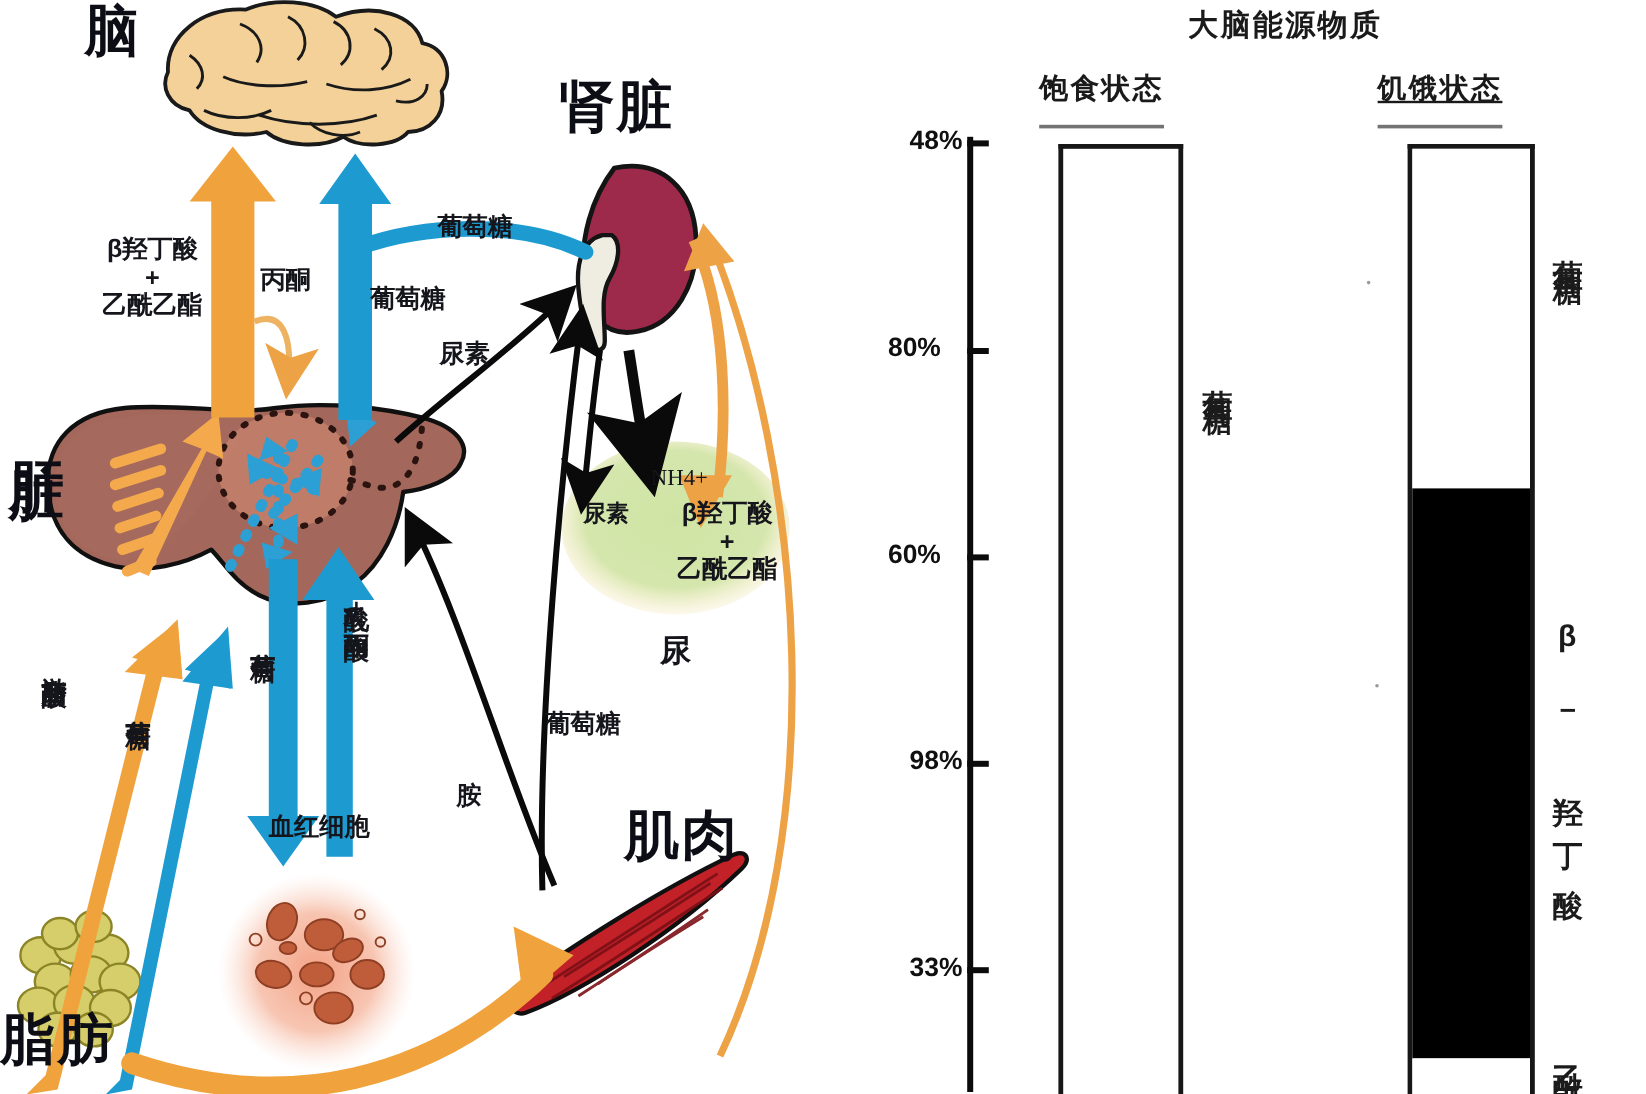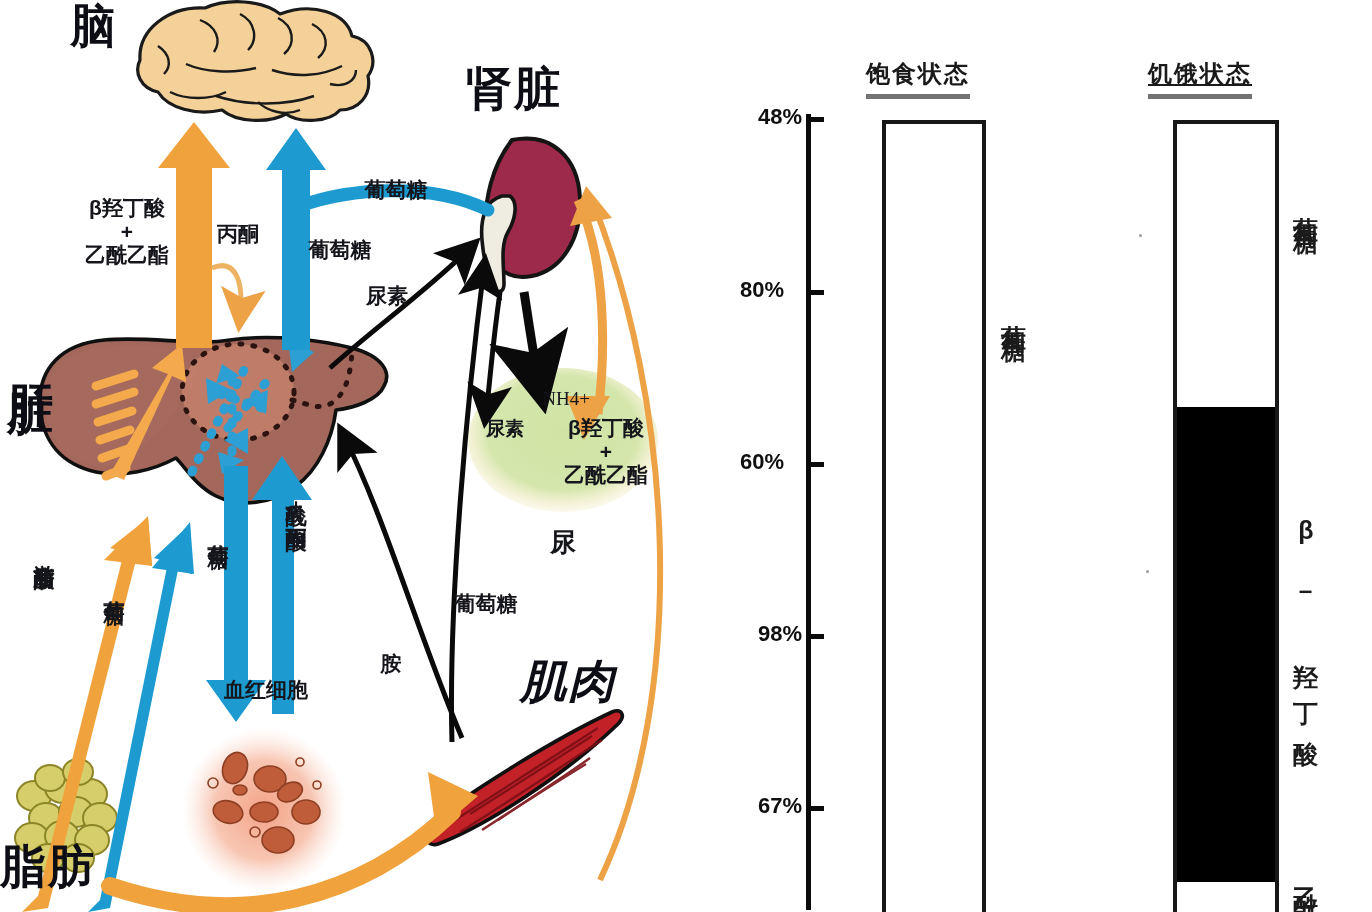--- a/index.html
+++ b/index.html
@@ -27,21 +27,21 @@
   .lbl-sm { font-size: 19px; font-weight: 600; color:#15151c; line-height:1.12; text-align:right; }
   .lbl-v {
     writing-mode: vertical-rl; text-orientation: upright;
     font-size: 21px; font-weight: 600; color:#15151c; letter-spacing:1px;
   }
 
   
   .chart-title { font-size: 25px; font-weight:600; color:#1a1a1a; letter-spacing:2px; }
   .col-head {
     font-size: 24px; font-weight:600; color:#1a1a1a; letter-spacing:2px;
-    border-bottom: 5px solid #737373; padding-bottom:4px;
+    border-bottom: 3px solid #737373; padding-bottom:14px;
   }
   .tick-label { font-size: 22px; font-weight: 800; color:#101010; font-family:"Liberation Sans",sans-serif; }
   .axis-line { background:#0b0b0b; }
   .tick-mark  { background:#0b0b0b; }
   .bar-outline { border: 4px solid #171717; background:#ffffff; }
   .bar-seg-dark { background:#000000; }
   .bar-seg-light { background:#ffffff; }
   .bar-label-v {
     writing-mode: vertical-rl; text-orientation: upright;
     font-size: 25px; font-weight:600; color:#1b1b1b; letter-spacing:6px;
@@ -247,21 +247,21 @@
     <path d="M110,886 C240,930 360,900 452,812" fill="none" stroke="#F0A33C" stroke-width="18" stroke-linecap="round"></path>
     <path d="M428,772 L478,796 L436,832 Z" fill="#F0A33C"></path>
   </svg>
 
   <div class="abs cn organ-title" style="left:70px; top:2px;">脑</div>
 
   <div class="abs cn organ-title vert" style="left:8px; top:348px; line-height:1;">肝脏</div>
 
   <div class="abs cn organ-title" style="left:466px; top:64px;">肾脏</div>
 
-  <div class="abs cn organ-title" style="left:520px; top:657px;font-style:italic;">肌肉</div>
+  <div class="abs cn organ-title" style="left:520px; top:672px;">肌肉</div>
 
   <div class="abs cn organ-title" style="left:0px; top:842px;">脂肪</div>
 
   <div class="abs cn lbl" style="left:196px; top:678px; width:140px;">血红细胞</div>
 
   <div class="abs cn lbl" style="left:528px; top:528px; width:70px; font-size:26px;">尿</div>
 
   <div class="abs" style="left:62px; top:196px; width:130px; text-align:center;">
     <div class="cn lbl">β羟丁酸</div>
     <div class="cn lbl">+</div>
@@ -293,39 +293,40 @@
   <div class="abs cn lbl-v" style="left:204px; top:528px; height:160px;">葡萄糖</div>
 
   <div class="abs cn lbl-v" style="left:282px; top:488px; height:208px;">乳酸＋丙酮酸</div>
 
   <div class="abs cn lbl" style="left:438px; top:592px; width:96px;">葡萄糖</div>
 
   <div class="abs cn lbl" style="left:370px; top:652px; width:42px;">胺</div>
 
   <div class="abs" style="left:740px; top:0; width:632px; height:912px;">
 
+    <div class="abs chart-title" style="left:250px; top:4px;">大脑能源物质</div>
 
     <div class="abs col-head" style="left:126px; top:58px;">饱食状态</div>
     <div class="abs col-head" style="left:408px; top:58px;text-decoration:underline;">饥饿状态</div>
 
     <div class="abs axis-line" style="left:66px; top:114px; width:5px; height:796px;"></div>
 
     <div class="abs tick-label" style="left:0px; top:104px; width:62px; text-align:right;">48%</div>
     <div class="abs tick-mark" style="left:66px; top:117px; width:18px; height:5px;"></div>
 
     <div class="abs tick-label" style="left:0px; top:277px; width:62px; text-align:left;">80%</div>
     <div class="abs tick-mark" style="left:66px; top:290px; width:18px; height:5px;"></div>
 
     <div class="abs tick-label" style="left:0px; top:449px; width:62px; text-align:left;">60%</div>
     <div class="abs tick-mark" style="left:66px; top:462px; width:18px; height:5px;"></div>
 
     <div class="abs tick-label" style="left:0px; top:621px; width:62px; text-align:right;">98%</div>
     <div class="abs tick-mark" style="left:66px; top:634px; width:18px; height:5px;"></div>
 
-    <div class="abs tick-label" style="left:0px; top:793px; width:62px; text-align:right;">67%</div>
+    <div class="abs tick-label" style="left:0px; top:793px; width:62px; text-align:right;">33%</div>
     <div class="abs tick-mark" style="left:66px; top:806px; width:18px; height:5px;"></div>
 
     <div class="abs bar-outline" style="left:142px; top:120px; width:104px; height:800px; border-bottom:none;"></div>
 
     <div class="abs bar-label-v" style="left:258px; top:304px; height:180px;">葡萄糖</div>
 
     <div class="abs bar-outline" style="left:433px; top:120px; width:106px; height:800px; border-bottom:none;">
 
       <div class="bar-seg-light" style="position:absolute; left:0; top:0; right:0; height:283px;"></div>
 

